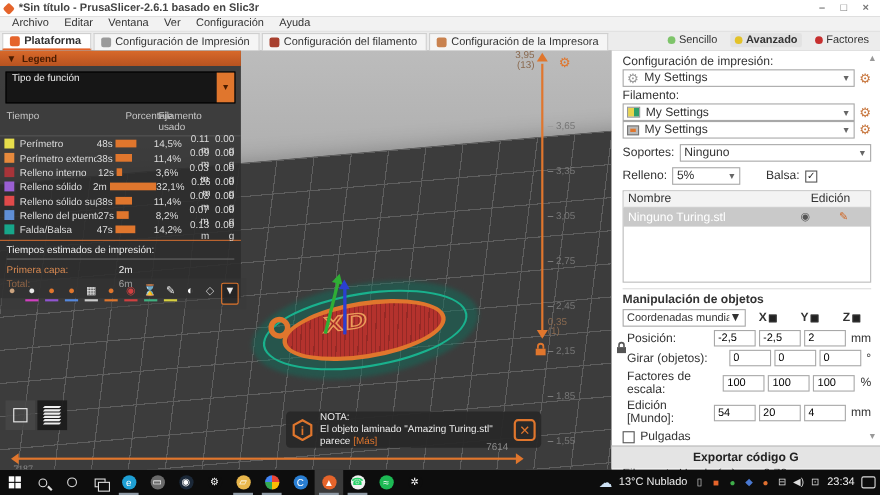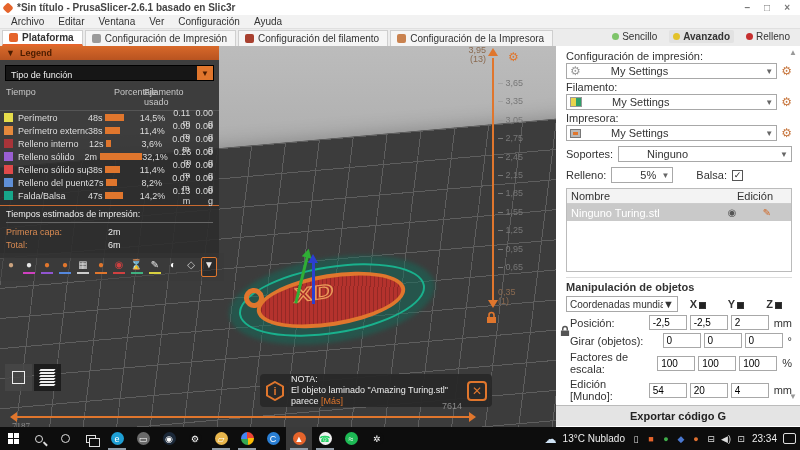--- a/index.html
+++ b/index.html
@@ -52,21 +52,21 @@
   .arrow .head{position:absolute;top:-8px;left:-4px;border-left:5px solid transparent;border-right:5px solid transparent;}
   .arrow-z{left:312px;top:216px;height:42px;background:#2b3fd0;}
   .arrow-z .head{border-bottom:9px solid #2b3fd0;}
   .arrow-g{left:300px;top:210px;height:48px;background:#2fae35;transform:rotate(14deg);}
   .arrow-g .head{border-bottom:9px solid #2fae35;}
 
   
   .legend{position:absolute;left:0;top:0;width:219px;background:rgba(44,44,44,.88);color:#ddd;font-size:9px;}
   .legend-header{height:14px;background:linear-gradient(#d8692a,#b85320);color:#4a1c00;font-weight:bold;
     display:flex;align-items:center;padding:0 6px;gap:5px;font-size:9px;}
-  .legend-combo{margin:5px 5px 4px;background:#161616;border:1px solid #000;height:16px;display:flex;align-items:flex-end;color:#eee;}
+  .legend-combo{margin:5px 5px 4px;background:#161616;border:1px solid #000;height:29px;display:flex;align-items:flex-start;color:#eee;}
   .legend-combo .txt{flex:1;padding-left:5px;}
   .legend-combo .dd{width:16px;height:100%;background:#e0762d;color:#4a1c00;display:flex;align-items:center;justify-content:center;font-size:8px;}
   .legend-cols{display:flex;color:#c7c7c7;padding:2px 6px 3px 6px;border-bottom:1px solid #555;}
   .legend-cols span:nth-child(1){width:108px;}
   .legend-cols span:nth-child(2){width:30px;}
   .legend-cols span:nth-child(3){width:42px;}
   .legend-row{display:flex;align-items:center;padding:1px 4px;height:13px;}
   .sw{width:9px;height:9px;margin-right:5px;flex:none;}
   .legend-row .lbl{width:92px;white-space:nowrap;overflow:hidden;}
   .legend-row .time{width:22px;}
@@ -116,29 +116,29 @@
   
   .vslider{position:absolute;left:466px;top:0;width:62px;height:270px;font-size:9px;color:#8a6a50;}
   .vline{position:absolute;left:26px;top:12px;bottom:16px;width:2px;background:#e0762d;}
   .varrow{position:absolute;left:22px;width:0;height:0;border-left:5px solid transparent;border-right:5px solid transparent;}
   .varrow.up{top:2px;border-bottom:8px solid #e0762d;}
   .varrow.dn{bottom:8px;border-top:8px solid #e0762d;}
   .vtop{position:absolute;left:2px;top:0;text-align:right;width:18px;line-height:9px;}
   .vbot{position:absolute;left:32px;bottom:10px;line-height:9px;}
   .vgear{position:absolute;left:42px;top:4px;color:#e0762d;font-size:12px;}
   .vticks{position:absolute;left:32px;top:32px;bottom:44px;display:flex;flex-direction:column;justify-content:space-between;color:#777;}
-  .vtick{white-space:nowrap;}
+  .vtick{white-space:nowrap;margin-top:31px;}
   .vtick::before{content:"– ";color:#999;}
   .vlock{position:absolute;left:20px;bottom:-8px;}
 
   
   .rpanel{position:absolute;left:556px;top:0;right:0;height:100%;background:#fff;color:#333;padding:2px 8px 0 10px;}
   .plabel{margin:2px 0 1px;}
   .combo{height:16px;border:1px solid #a8a8a8;background:#fff;display:flex;align-items:center;padding:0 3px;gap:5px;}
-  .combo .txt{flex:1;white-space:nowrap;overflow:hidden;margin-left:25px;}
+  .combo .txt{flex:1;white-space:nowrap;overflow:hidden;}
   .combo .chev{color:#666;font-size:8px;}
   .combo-row{display:flex;align-items:center;gap:4px;}
   .combo-row .combo{flex:1;}
   .gearbtn{color:#c87840;font-size:12px;line-height:12px;}
   .fil-sw{width:12px;height:10px;background:linear-gradient(to right,#e8d44d 50%,#2ea06a 50%);border:1px solid #999;}
   .prn-ico{width:11px;height:9px;background:#b9b9b9;border:1px solid #777;position:relative;}
   .prn-ico::after{content:"";position:absolute;left:2px;top:2px;width:5px;height:3px;background:#e0762d;}
   .inline-row{display:flex;align-items:center;gap:5px;margin-top:5px;}
   .checkbox{width:11px;height:11px;border:1px solid #555;background:#fff;display:flex;align-items:center;justify-content:center;font-size:9px;color:#222;}
   .objtable{border:1px solid #bbb;margin-top:5px;height:84px;background:#fff;}
@@ -229,21 +229,21 @@
       <span class="mode">
         <span class="mode-dot" style="background: rgb(126, 196, 106);"></span>
         <span>Sencillo</span>
       </span>
       <span class="mode active">
         <span class="mode-dot" style="background: rgb(227, 194, 41);"></span>
         <span>Avanzado</span>
       </span>
       <span class="mode">
         <span class="mode-dot" style="background: rgb(198, 47, 47);"></span>
-        <span>Relleno</span>
+        <span>Factores</span>
       </span>
     </div>
 </div>
 
 <div class="main">
 
   <div class="viewport">
     <div class="bed"></div>
     <div class="skirt-shadow"></div>
     <div class="skirt"></div>
@@ -503,21 +503,20 @@
     <div class="plabel">Filamento:</div>
     <div class="combo-row">
       <div class="combo">
         <span class="fil-sw"></span>
         <span class="txt">My Settings</span>
         <span class="chev">▼</span>
       </div>
       <span class="gearbtn">⚙</span>
     </div>
 
-    <div class="plabel">Impresora:</div>
     <div class="combo-row">
       <div class="combo">
         <span class="prn-ico"></span>
         <span class="txt">My Settings</span>
         <span class="chev">▼</span>
       </div>
       <span class="gearbtn">⚙</span>
     </div>
 
     <div class="inline-row">

